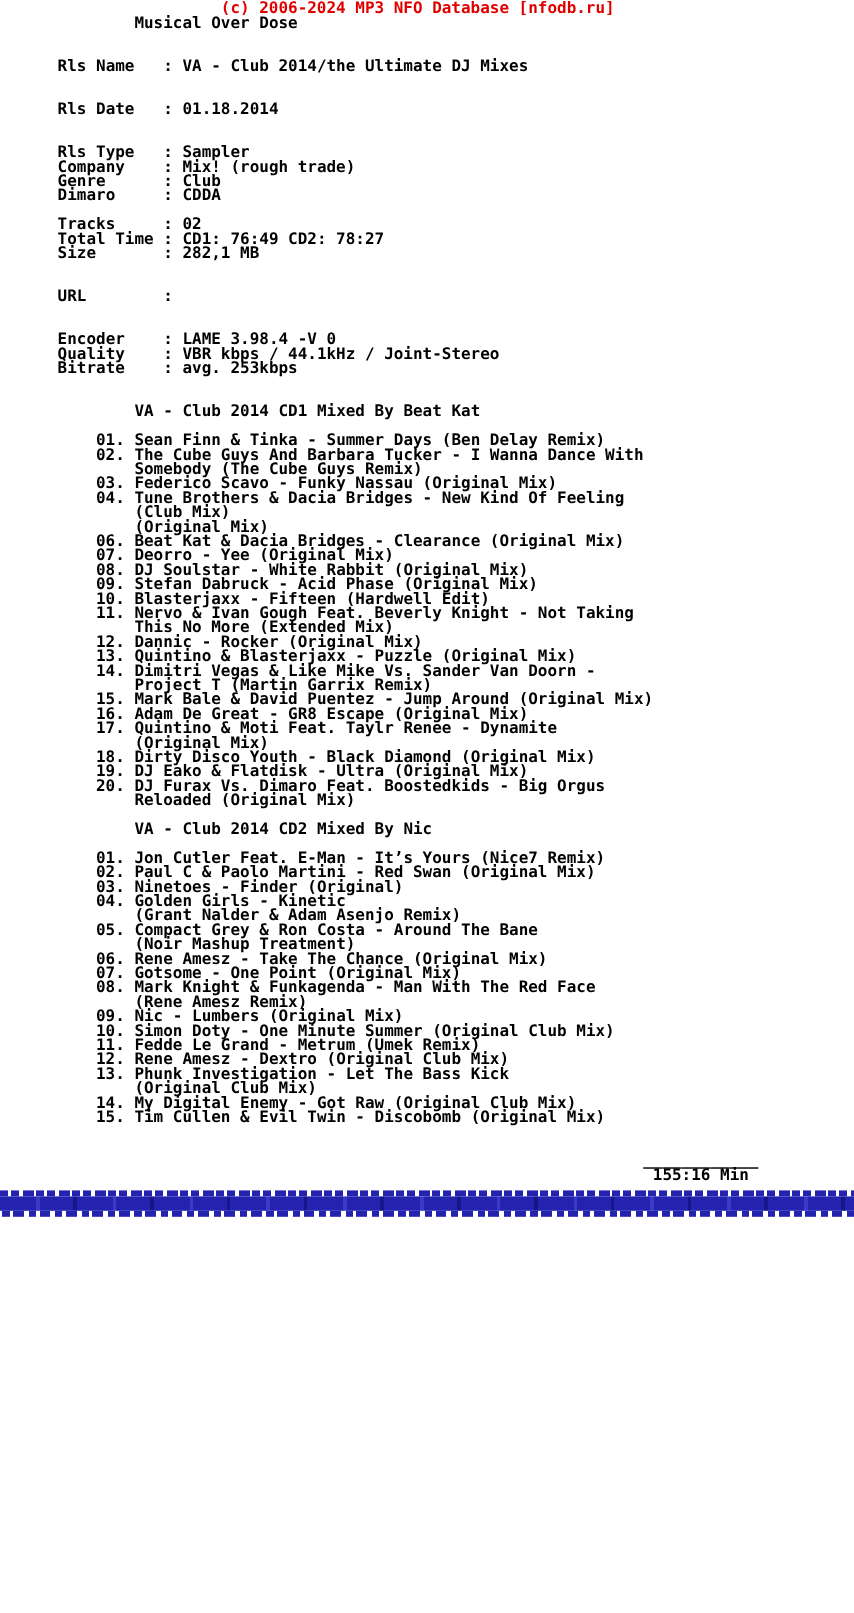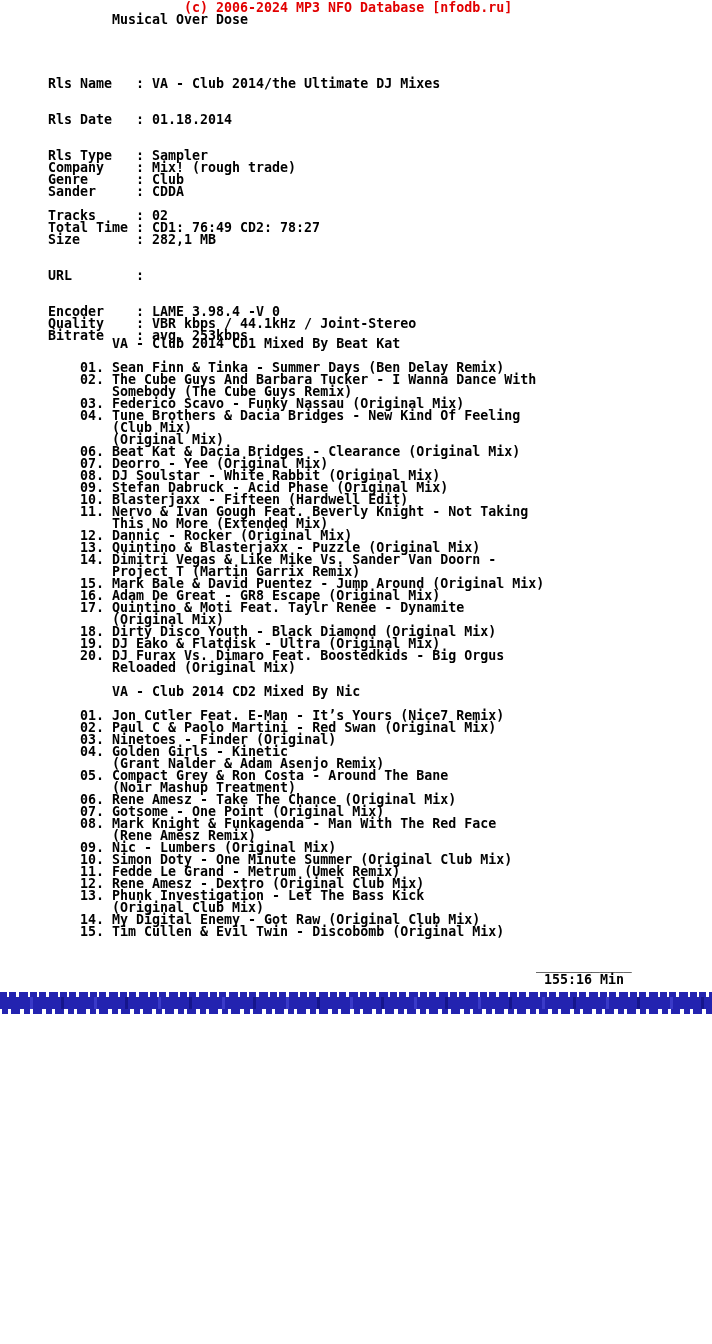--- a/index.html
+++ b/index.html
@@ -12,26 +12,26 @@
     font-weight:bold;font-size:13.3px;line-height:12px;color:#000;
   }
   .line{height:12px;white-space:pre;}
   .red{color:var(--accent);}
   .indent-copy{padding-left:184px;}
   .indent-group{padding-left:112px;}
   .indent-tagline{padding-left:120px;}
   .g12{height:12px;}
   .g24{height:24px;}
   .info-row{padding-left:48px;}
-  .lbl{display:inline-block;width:88px;margin-top:28px;}
+  .lbl{display:inline-block;width:88px;}
   .val{padding-left:8px;margin-top:36px;}
   .disc-title{padding-left:112px;}
   .track{padding-left:80px;}
   .tnum{display:inline-block;width:32px;}
-  .rule{padding-left:536px;font-family:Liberation Mono, monospace;}
+  .rule{padding-left:536px;}
   .total{padding-left:544px;}
   .footer-art{position:absolute;left:0;bottom:2px;width:712px;height:22px;}
   .fa-row{position:absolute;left:0;width:100%;}
   .fa-top{top:0;height:5px;background:repeating-linear-gradient(90deg,var(--art) 0 7px,transparent 7px 9px,var(--art) 9px 16px,transparent 16px 19px,var(--art) 19px 28px,transparent 28px 30px);}
   .fa-mid{top:5px;height:12px;background:repeating-linear-gradient(90deg,var(--art) 0 30px,#3a3ac8 30px 33px,var(--art) 33px 61px,#15158c 61px 64px);}
   .fa-bot{top:17px;height:5px;background:repeating-linear-gradient(90deg,transparent 0 2px,var(--art) 2px 8px,transparent 8px 11px,var(--art) 11px 20px,transparent 20px 22px);}
 </style>
 </head>
 <body>
 
@@ -46,21 +46,21 @@
 
   <div class="g24"></div>
 
   <div class="line info-row"><span class="lbl">Rls Date</span><span>:</span><span class="val">01.18.2014</span></div>
 
   <div class="g24"></div>
 
   <div class="line info-row"><span class="lbl">Rls Type</span><span>:</span><span class="val">Sampler</span></div>
   <div class="line info-row"><span class="lbl">Company</span><span>:</span><span class="val">Mix! (rough trade)</span></div>
   <div class="line info-row"><span class="lbl">Genre</span><span>:</span><span class="val">Club</span></div>
-  <div class="line info-row"><span class="lbl">Sander</span><span>:</span><span class="val">CDDA</span></div>
+  <div class="line info-row"><span class="lbl">Dimaro</span><span>:</span><span class="val">CDDA</span></div>
 
   <div class="g12"></div>
 
   <div class="line info-row"><span class="lbl">Tracks</span><span>:</span><span class="val">02</span></div>
   <div class="line info-row"><span class="lbl">Total Time</span><span>:</span><span class="val">CD1: 76:49 CD2: 78:27</span></div>
   <div class="line info-row"><span class="lbl">Size</span><span>:</span><span class="val">282,1 MB</span></div>
 
   <div class="g24"></div>
 
   <div class="line info-row"><span class="lbl">URL</span><span>:</span><span class="val"></span></div>

